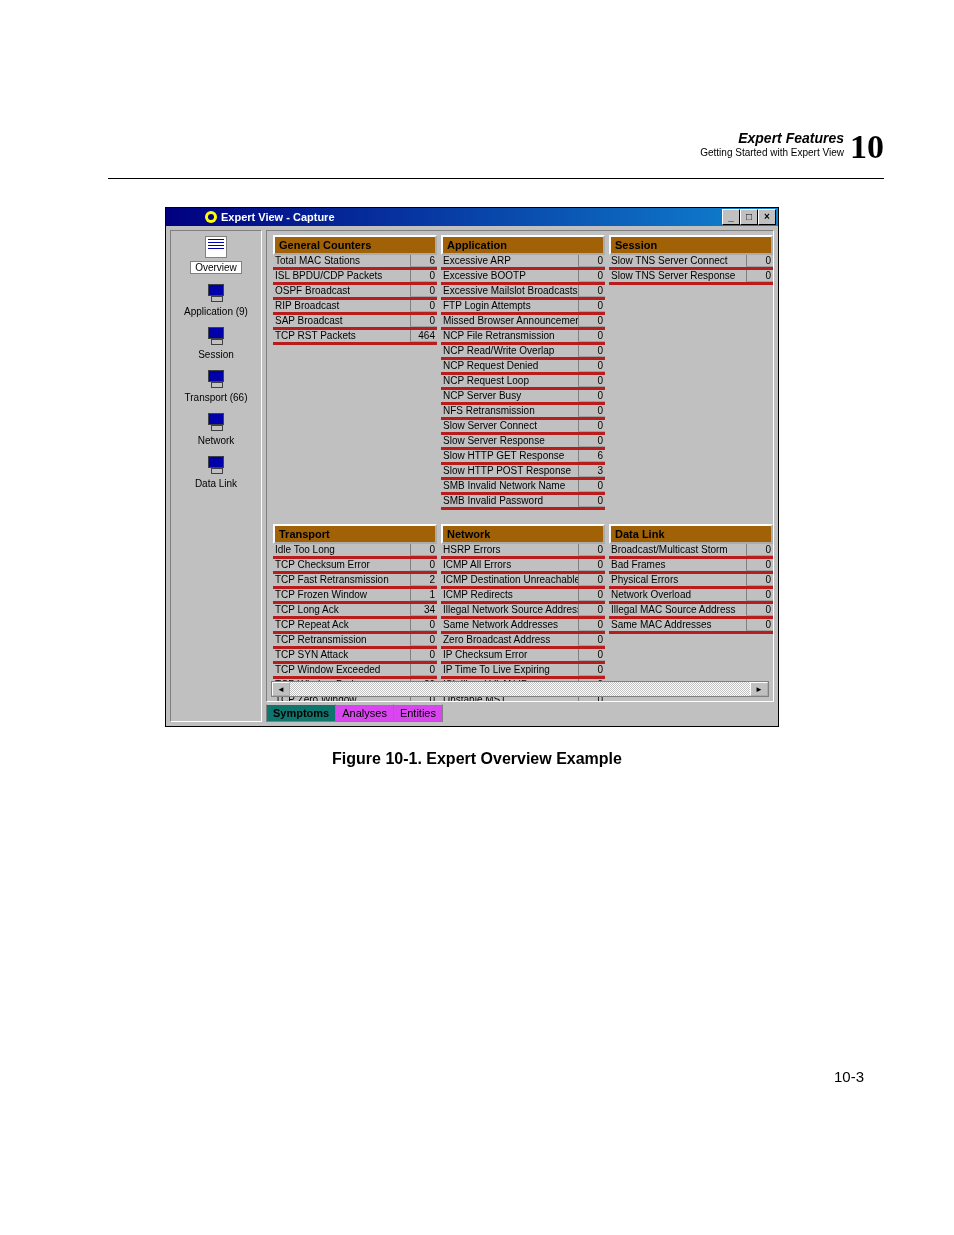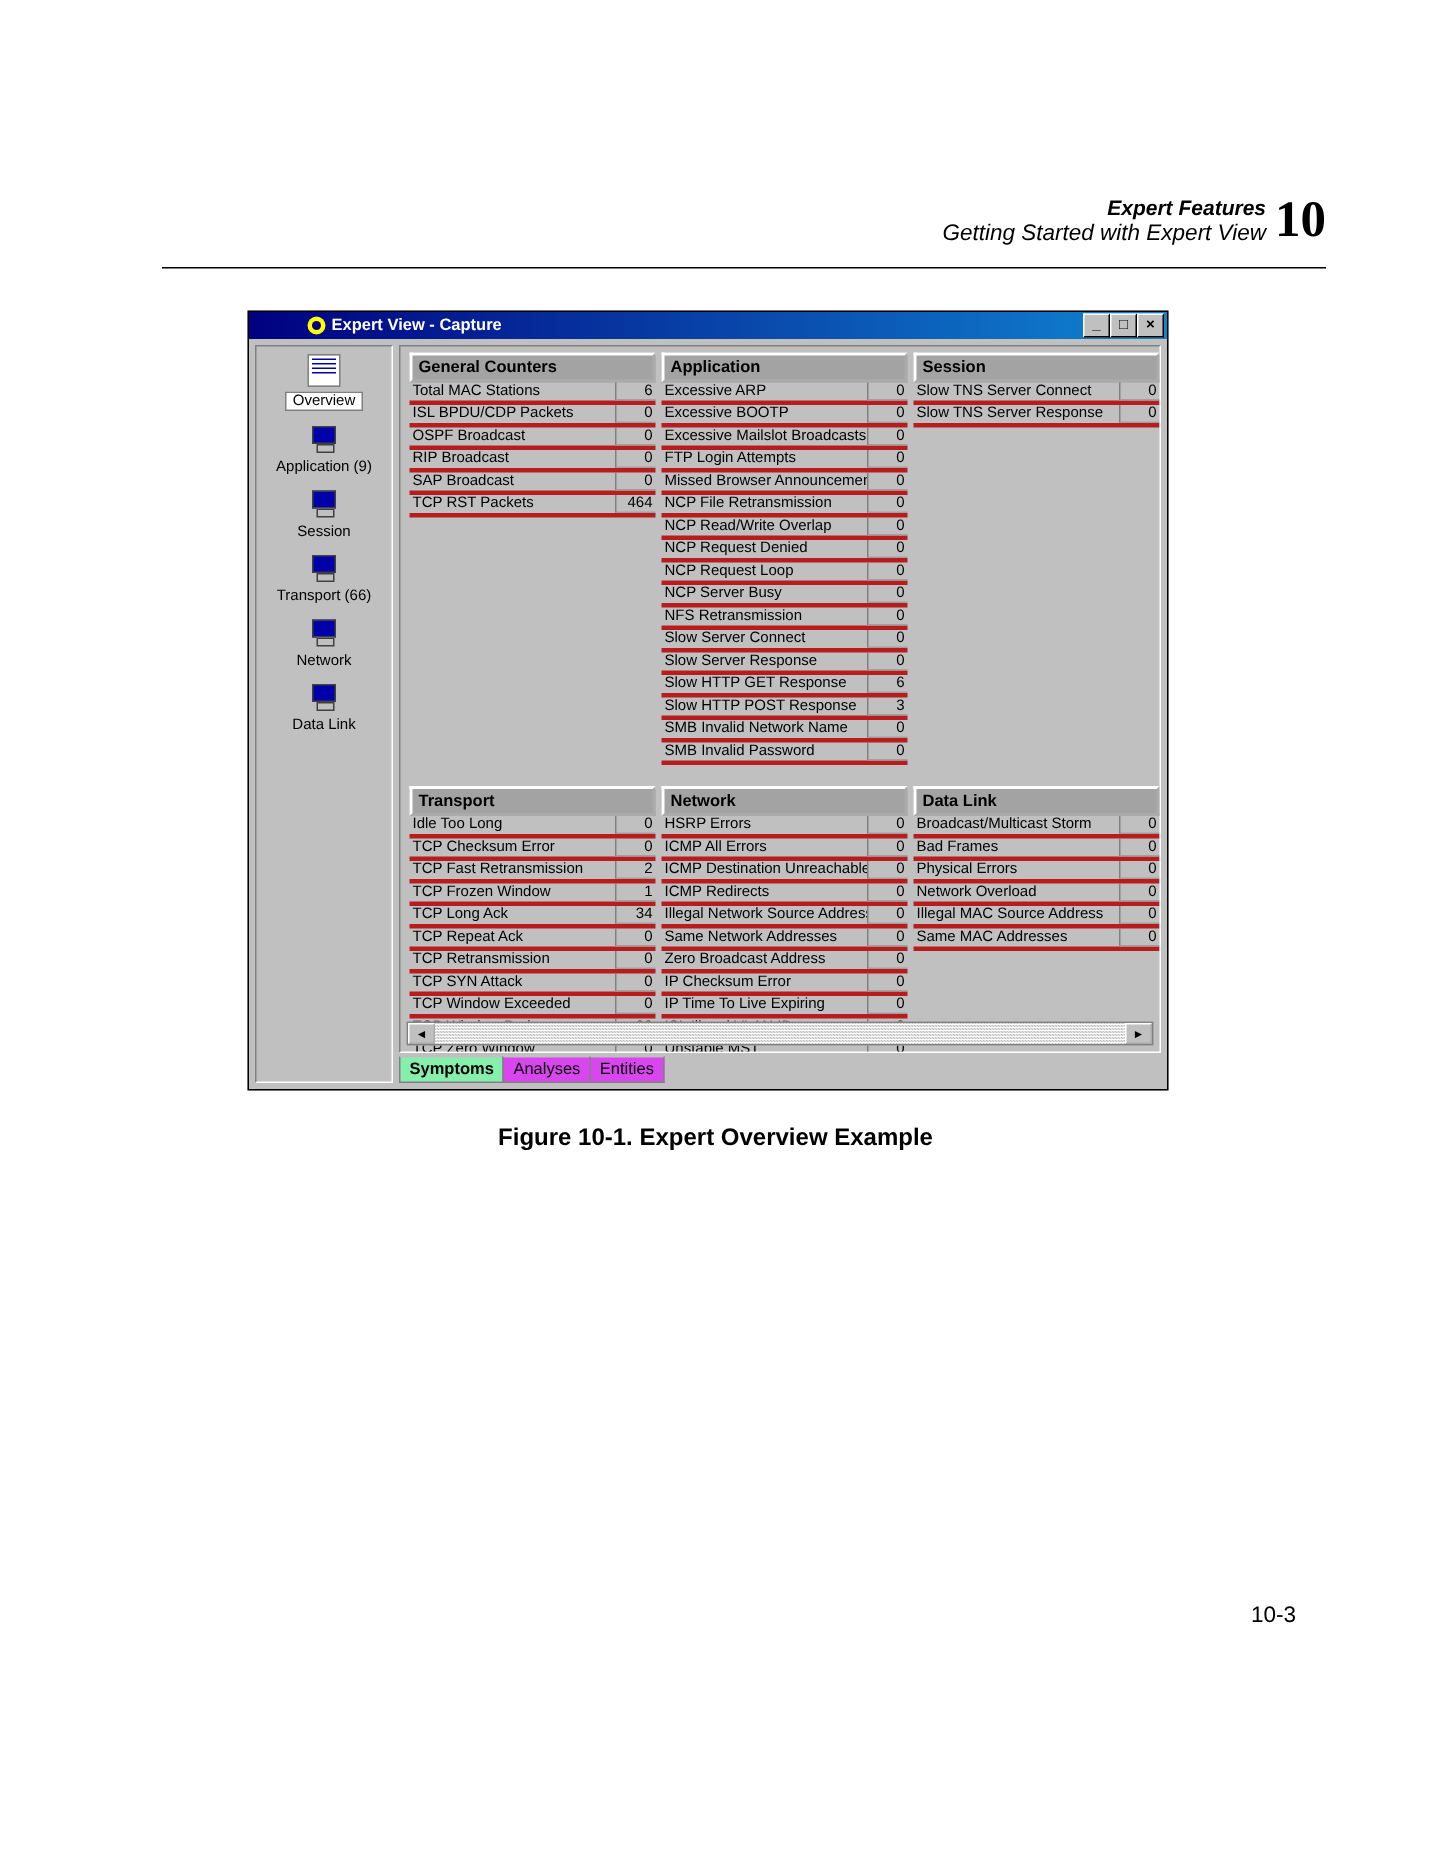--- a/index.html
+++ b/index.html
@@ -17,22 +17,21 @@
     right: 110px;
     text-align: right;
     line-height: 1.2;
   }
   .page-header .title {
     font-style: italic;
     font-weight: bold;
     font-size: 14px;
   }
   .page-header .subtitle {
-    font-style: italic;
-    font-size: 15px;
+    font-size: 10px;
   }
   .chapter-num {
     position: absolute;
     top: 128px;
     right: 70px;
     font-family: "Times New Roman", serif;
     font-weight: bold;
     font-size: 34px;
   }
   .header-rule {
@@ -168,21 +167,21 @@
   .panels-scroll {
     flex: 1;
     border: 1px solid;
     border-color: #808080 #fff #fff #808080;
     background: #c0c0c0;
     overflow: hidden;
     position: relative;
     padding: 4px 0 0 0;
   }
   .panel-header {
-    background: #a3a3a3;
+    background: #a16207;
     border: 2px outset #fff;
     font-weight: bold;
     font-size: 11px;
     padding: 1px 4px;
     height: 14px;
     line-height:14px;
     box-sizing: content-box;
   }
   .counter-list {
     font-size: 10px;
@@ -246,21 +245,21 @@
   }
   .tab {
     padding: 2px 6px;
     background: #d946ef;
     border: 1px solid #808080;
     border-top: 1px solid #c0c0c0;
     margin-right: -1px;
   }
   .tab.active {
     font-weight: bold;
-    background: #86efac;
+    background: #0f766e;
     border-top: 1px solid #c0c0c0;
     text-align: right;
   }
 
   
   .ico { width:20px; height:20px; display:inline-block; }
   .ico-doc { background: linear-gradient(#fff,#fff); border:1px solid #808080; position:relative;}
   .ico-doc::before{content:"";position:absolute;top:2px;left:2px;right:2px;height:1px;background:#00a;box-shadow:0 3px 0 #00a,0 6px 0 #00a,0 9px 0 #00a;}
   .ico-comp { position:relative; }
   .ico-comp::before{content:"";position:absolute;left:2px;top:2px;width:14px;height:10px;background:#00a;border:1px solid #404040;}

